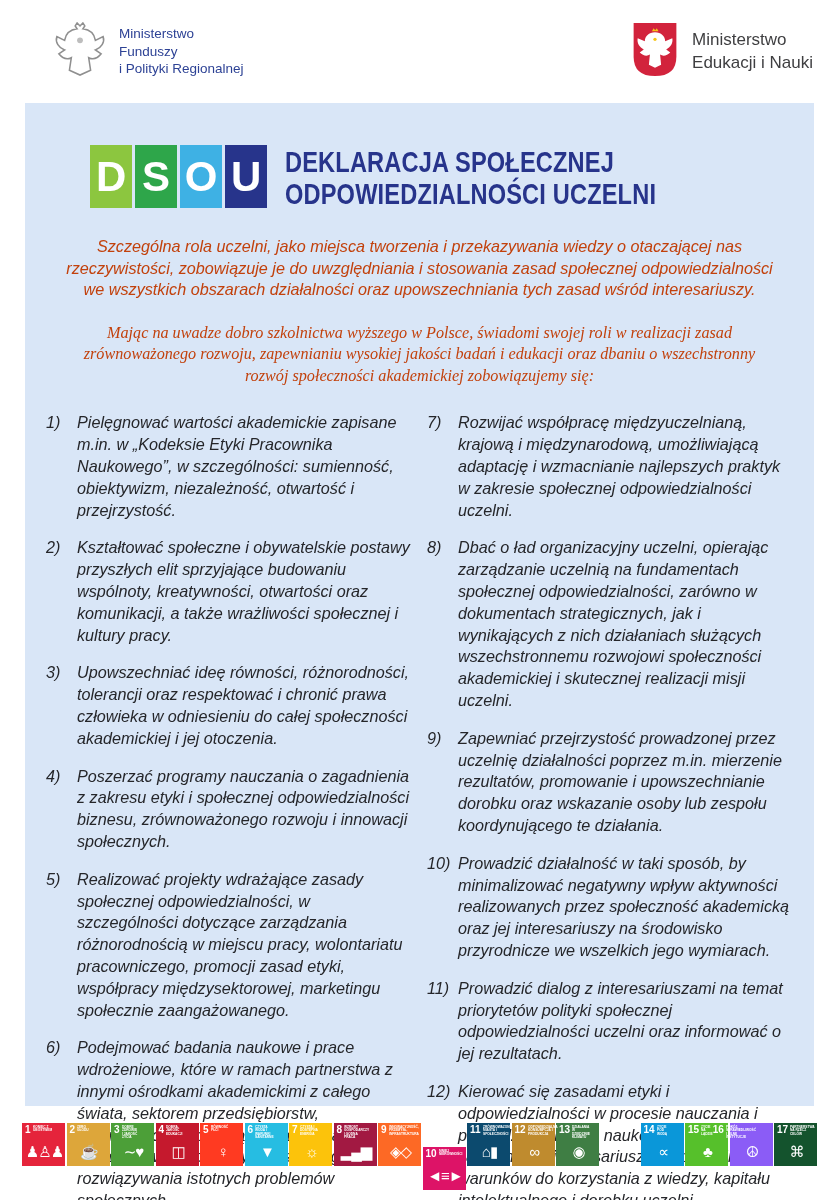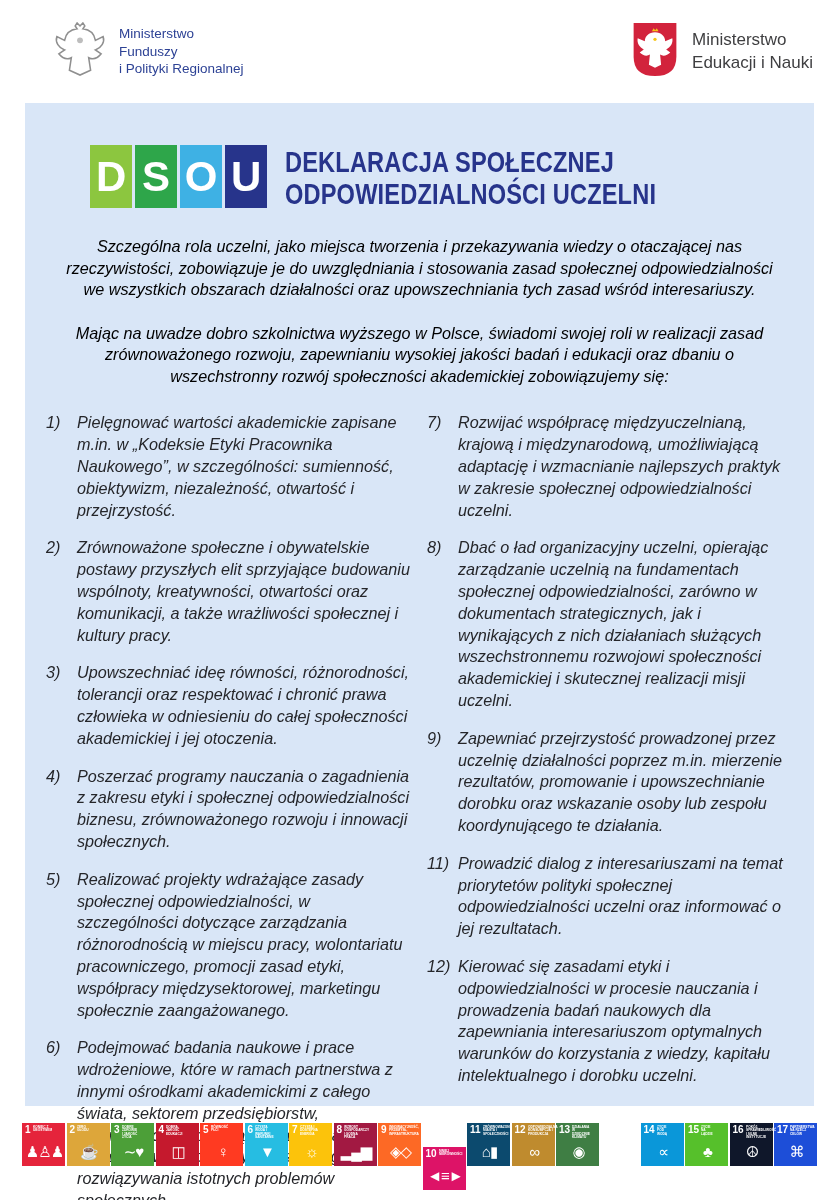--- a/index.html
+++ b/index.html
@@ -28,24 +28,24 @@
     width:42px;height:63px;display:flex;align-items:center;justify-content:center;
     color:#ffffff;font-weight:bold;font-size:42px;
   }
   .title-block{
     margin-left:18px;font-weight:bold;font-size:29.5px;line-height:1.07;
     transform:scaleX(0.8);transform-origin:left top;white-space:nowrap;
     letter-spacing:0.2px;padding-top:1px;
   }
   
   .intro{
-    text-align:center;font-style:italic;color:#000000;font-size:16.2px;
+    text-align:center;font-style:italic;color:#c2410c;font-size:16.2px;
     line-height:1.33;margin:27px auto 0;width:716px;
   }
-  .intro.second{margin-top:22px;width:700px;}
+  .intro.second{margin-top:22px;width:700px;font-family:Liberation Serif, serif;}
   
   .columns{display:flex;margin-top:25px;padding:0 18px 0 21px;gap:12px;box-sizing:border-box;}
   .col{width:374px;display:flex;flex-direction:column;gap:16px;}
   .item{display:flex;font-style:italic;font-size:16.2px;line-height:21.8px;color:#25262a;}
   .item-num{width:31px;flex:none;}
   .item-text{flex:1;}
   
   .sdg-strip{
     position:absolute;left:22px;top:1123px;width:795px;height:43px;
     display:flex;justify-content:space-between;
@@ -115,21 +115,21 @@
   <p class="intro second">Mając na uwadze dobro szkolnictwa wyższego w Polsce, świadomi swojej roli w realizacji zasad zrównoważonego rozwoju, zapewnianiu wysokiej jakości badań i edukacji oraz dbaniu o wszechstronny rozwój społeczności akademickiej zobowiązujemy się:</p>
 
   <div class="columns">
     <div class="col">
       <div class="item">
         <span class="item-num">1)</span>
         <span class="item-text">Pielęgnować wartości akademickie zapisane m.in. w „Kodeksie Etyki Pracownika Naukowego”, w szczególności: sumienność, obiektywizm, niezależność, otwartość i przejrzystość.</span>
       </div>
       <div class="item">
         <span class="item-num">2)</span>
-        <span class="item-text">Zrównoważone społeczne i obywatelskie postawy przyszłych elit sprzyjające budowaniu wspólnoty, kreatywności, otwartości oraz komunikacji, a także wrażliwości społecznej i kultury pracy.</span>
+        <span class="item-text">Kształtować społeczne i obywatelskie postawy przyszłych elit sprzyjające budowaniu wspólnoty, kreatywności, otwartości oraz komunikacji, a także wrażliwości społecznej i kultury pracy.</span>
       </div>
       <div class="item">
         <span class="item-num">3)</span>
         <span class="item-text">Upowszechniać ideę równości, różnorodności, tolerancji oraz respektować i chronić prawa człowieka w odniesieniu do całej społeczności akademickiej i jej otoczenia.</span>
       </div>
       <div class="item">
         <span class="item-num">4)</span>
         <span class="item-text">Poszerzać programy nauczania o zagadnienia z zakresu etyki i społecznej odpowiedzialności biznesu, zrównoważonego rozwoju i innowacji społecznych.</span>
       </div>
       <div class="item">
@@ -148,20 +148,24 @@
       </div>
       <div class="item">
         <span class="item-num">8)</span>
         <span class="item-text">Dbać o ład organizacyjny uczelni, opierając zarządzanie uczelnią na fundamentach społecznej odpowiedzialności, zarówno w dokumentach strategicznych, jak i wynikających z nich działaniach służących wszechstronnemu rozwojowi społeczności akademickiej i skutecznej realizacji misji uczelni.</span>
       </div>
       <div class="item">
         <span class="item-num">9)</span>
         <span class="item-text">Zapewniać przejrzystość prowadzonej przez uczelnię działalności poprzez m.in. mierzenie rezultatów, promowanie i upowszechnianie dorobku oraz wskazanie osoby lub zespołu koordynującego te działania.</span>
       </div>
       <div class="item">
+        <span class="item-num">10)</span>
+        <span class="item-text">Prowadzić działalność w taki sposób, by minimalizować negatywny wpływ aktywności realizowanych przez społeczność akademicką oraz jej interesariuszy na środowisko przyrodnicze we wszelkich jego wymiarach.</span>
+      </div>
+      <div class="item">
         <span class="item-num">11)</span>
         <span class="item-text">Prowadzić dialog z interesariuszami na temat priorytetów polityki społecznej odpowiedzialności uczelni oraz informować o jej rezultatach.</span>
       </div>
       <div class="item">
         <span class="item-num">12)</span>
         <span class="item-text">Kierować się zasadami etyki i odpowiedzialności w procesie nauczania i prowadzenia badań naukowych dla zapewniania interesariuszom optymalnych warunków do korzystania z wiedzy, kapitału intelektualnego i dorobku uczelni.</span>
       </div>
     </div>
   </div>
 </div>
@@ -265,27 +269,27 @@
       </div>
     <div class="sdg-glyph">∝</div>
   </div>
   <div class="sdg-tile" style="background-color: rgb(86, 192, 43);">
     <div class="sdg-head">
         <span class="sdg-num">15</span>
         <span class="sdg-title">Życie na lądzie</span>
       </div>
     <div class="sdg-glyph">♣</div>
   </div>
-  <div class="sdg-tile" style="background-color: #0f172a;">
+  <div class="sdg-tile" style="background-color: #8b5cf6; align-items: center;">
     <div class="sdg-head">
         <span class="sdg-num">16</span>
         <span class="sdg-title">Pokój, sprawiedliwość i silne instytucje</span>
       </div>
     <div class="sdg-glyph">☮</div>
   </div>
-  <div class="sdg-tile" style="background-color: #1d4ed8;">
+  <div class="sdg-tile" style="background-color: #14532d;">
     <div class="sdg-head">
         <span class="sdg-num">17</span>
         <span class="sdg-title">Partnerstwa na rzecz celów</span>
       </div>
     <div class="sdg-glyph">⌘</div>
   </div>
 </div>
 
 </body></html>

